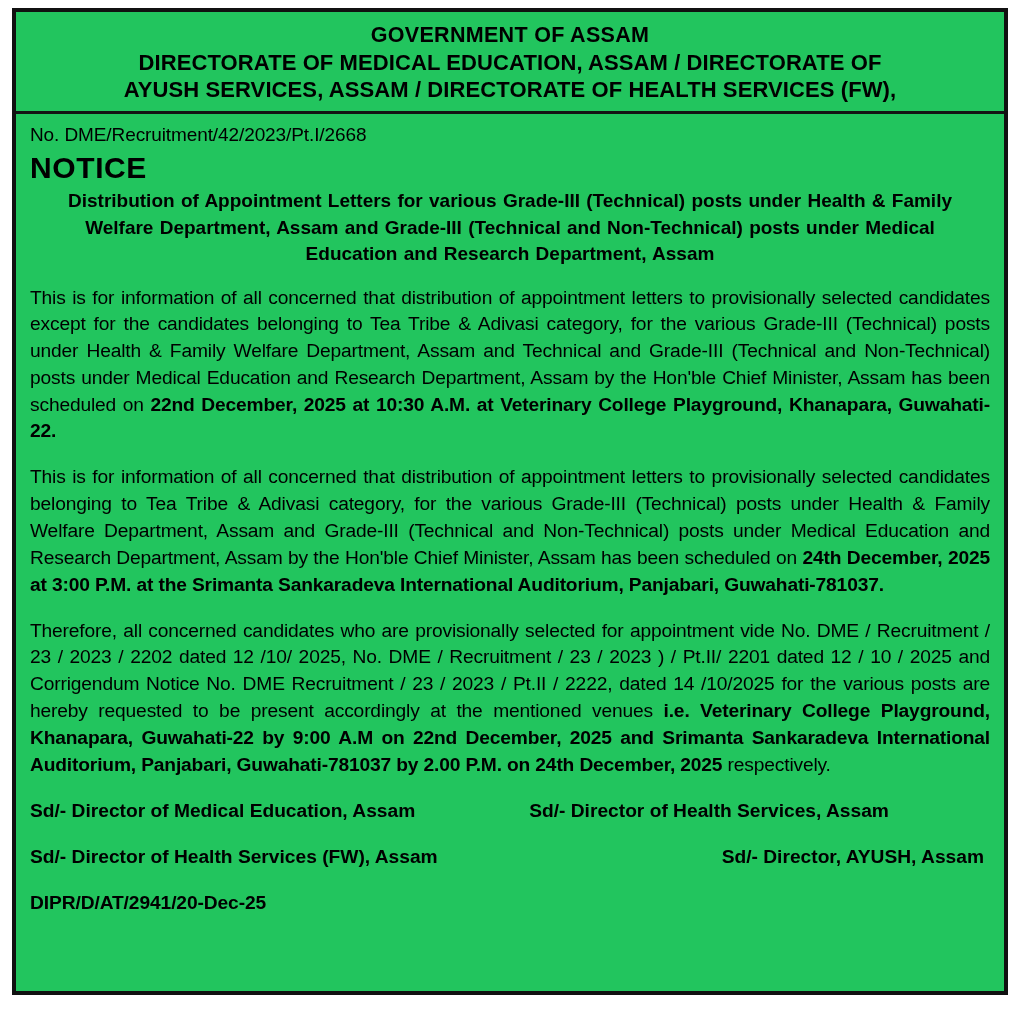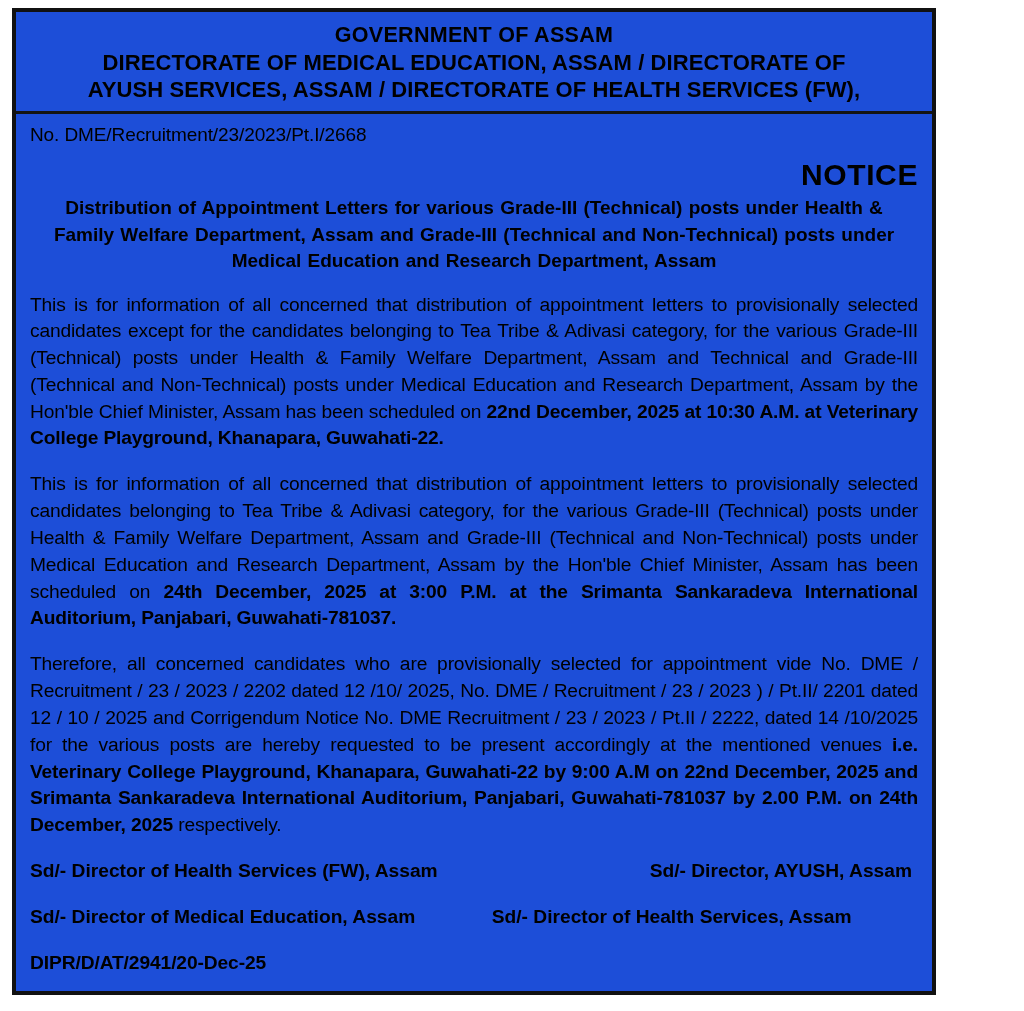--- a/index.html
+++ b/index.html
@@ -12,25 +12,25 @@
     height: 1011px;
     font-family: "Liberation Sans", sans-serif;
     color: #000000;
     overflow: hidden;
   }
 
   #notice-page {
     position: absolute;
     left: 12px;
     top: 8px;
-    width: 924px;
+    width: 996px;
     height: 987px;
     box-sizing: border-box;
     border: 4px solid #111111;
-    background: #1d4ed8;
+    background: #22c55e;
   }
 
   
   #header-block {
     box-sizing: border-box;
     border-bottom: 3px solid #141414;
     padding: 10px 14px 8px 14px;
     text-align: center;
   }
   .hdr-line {
@@ -53,26 +53,26 @@
 
   #ref-no {
     font-size: 19px;
     line-height: 26px;
     text-align: left;
     letter-spacing: -0.1px;
     margin-top: 2px;
   }
 
   #notice-title {
-    text-align: right;
+    text-align: left;
     font-weight: bold;
     font-size: 30px;
     line-height: 37px;
     letter-spacing: 0.6px;
-    margin-top: 8px;
+    margin-top: 1px;
   }
 
   #subtitle {
     text-align: center;
     font-weight: bold;
     font-size: 19px;
     line-height: 26.5px;
     margin-top: 2px;
     padding: 0 10px;
     word-spacing: 1px;
@@ -117,39 +117,39 @@
 <div id="notice-page">
 
   <div id="header-block">
     <div class="hdr-line top">GOVERNMENT OF ASSAM</div>
     <div class="hdr-line">DIRECTORATE OF MEDICAL EDUCATION, ASSAM / DIRECTORATE OF</div>
     <div class="hdr-line">AYUSH SERVICES, ASSAM / DIRECTORATE OF HEALTH SERVICES (FW),</div>
   </div>
 
   <div id="body-block">
 
-    <div id="ref-no">No.  DME/Recruitment/23/2023/Pt.I/2668</div>
+    <div id="ref-no">No.  DME/Recruitment/42/2023/Pt.I/2668</div>
 
     <div id="notice-title">NOTICE</div>
 
     <div id="subtitle">Distribution of Appointment Letters for various Grade-III (Technical) posts under Health &amp; Family Welfare Department, Assam and Grade-III (Technical and Non-Technical) posts under Medical Education and Research Department, Assam</div>
 
     <p class="para"><span>This is for information of all concerned that distribution of appointment letters to provisionally selected candidates except for the candidates belonging to Tea Tribe &amp; Adivasi category, for the various Grade-III (Technical) posts under Health &amp; Family Welfare Department, Assam and Technical and Grade-III (Technical and Non-Technical) posts under Medical Education and Research Department, Assam by the Hon'ble Chief Minister, Assam has been scheduled on </span><b>22nd December, 2025 at 10:30 A.M. at Veterinary College Playground, Khanapara, Guwahati-22.</b></p>
 
     <p class="para"><span>This is for information of all concerned that distribution of appointment letters to provisionally selected candidates belonging to Tea Tribe &amp; Adivasi category, for the various Grade-III (Technical) posts under Health &amp; Family Welfare Department, Assam and Grade-III (Technical and Non-Technical) posts under Medical Education and Research Department, Assam by the Hon'ble Chief Minister, Assam has been scheduled on </span><b>24th December, 2025 at 3:00 P.M. at the Srimanta Sankaradeva International Auditorium, Panjabari, Guwahati-781037.</b></p>
 
     <p class="para"><span>Therefore, all concerned candidates who are provisionally selected for appointment vide No. DME / Recruitment / 23 / 2023 / 2202 dated 12 /10/ 2025, No. DME / Recruitment / 23 / 2023 ) / Pt.II/ 2201 dated 12 / 10 / 2025 and Corrigendum Notice No. DME Recruitment / 23 / 2023 / Pt.II / 2222, dated 14 /10/2025 for the various posts are hereby requested to be present accordingly at the mentioned venues </span><b>i.e. Veterinary College Playground, Khanapara, Guwahati-22 by 9:00 A.M on 22nd December, 2025 and Srimanta Sankaradeva International Auditorium, Panjabari, Guwahati-781037 by 2.00 P.M. on 24th December, 2025</b><span> respectively.</span></p>
 
     <div id="sign-block">
       <div class="sign-row">
+        <div class="sign-left">Sd/- Director of Medical Education, Assam</div>
+        <div class="sign-right">Sd/- Director of Health Services, Assam</div>
+      </div>
+      <div class="sign-row">
         <div class="sign-left">Sd/- Director of Health Services (FW), Assam</div>
         <div class="sign-right push">Sd/-  Director, AYUSH, Assam</div>
-      </div>
-      <div class="sign-row">
-        <div class="sign-left">Sd/- Director of Medical Education, Assam</div>
-        <div class="sign-right">Sd/- Director of Health Services, Assam</div>
       </div>
     </div>
 
     <div id="dipr-code">DIPR/D/AT/2941/20-Dec-25</div>
 
   </div>
 </div>
 
 </body></html>

